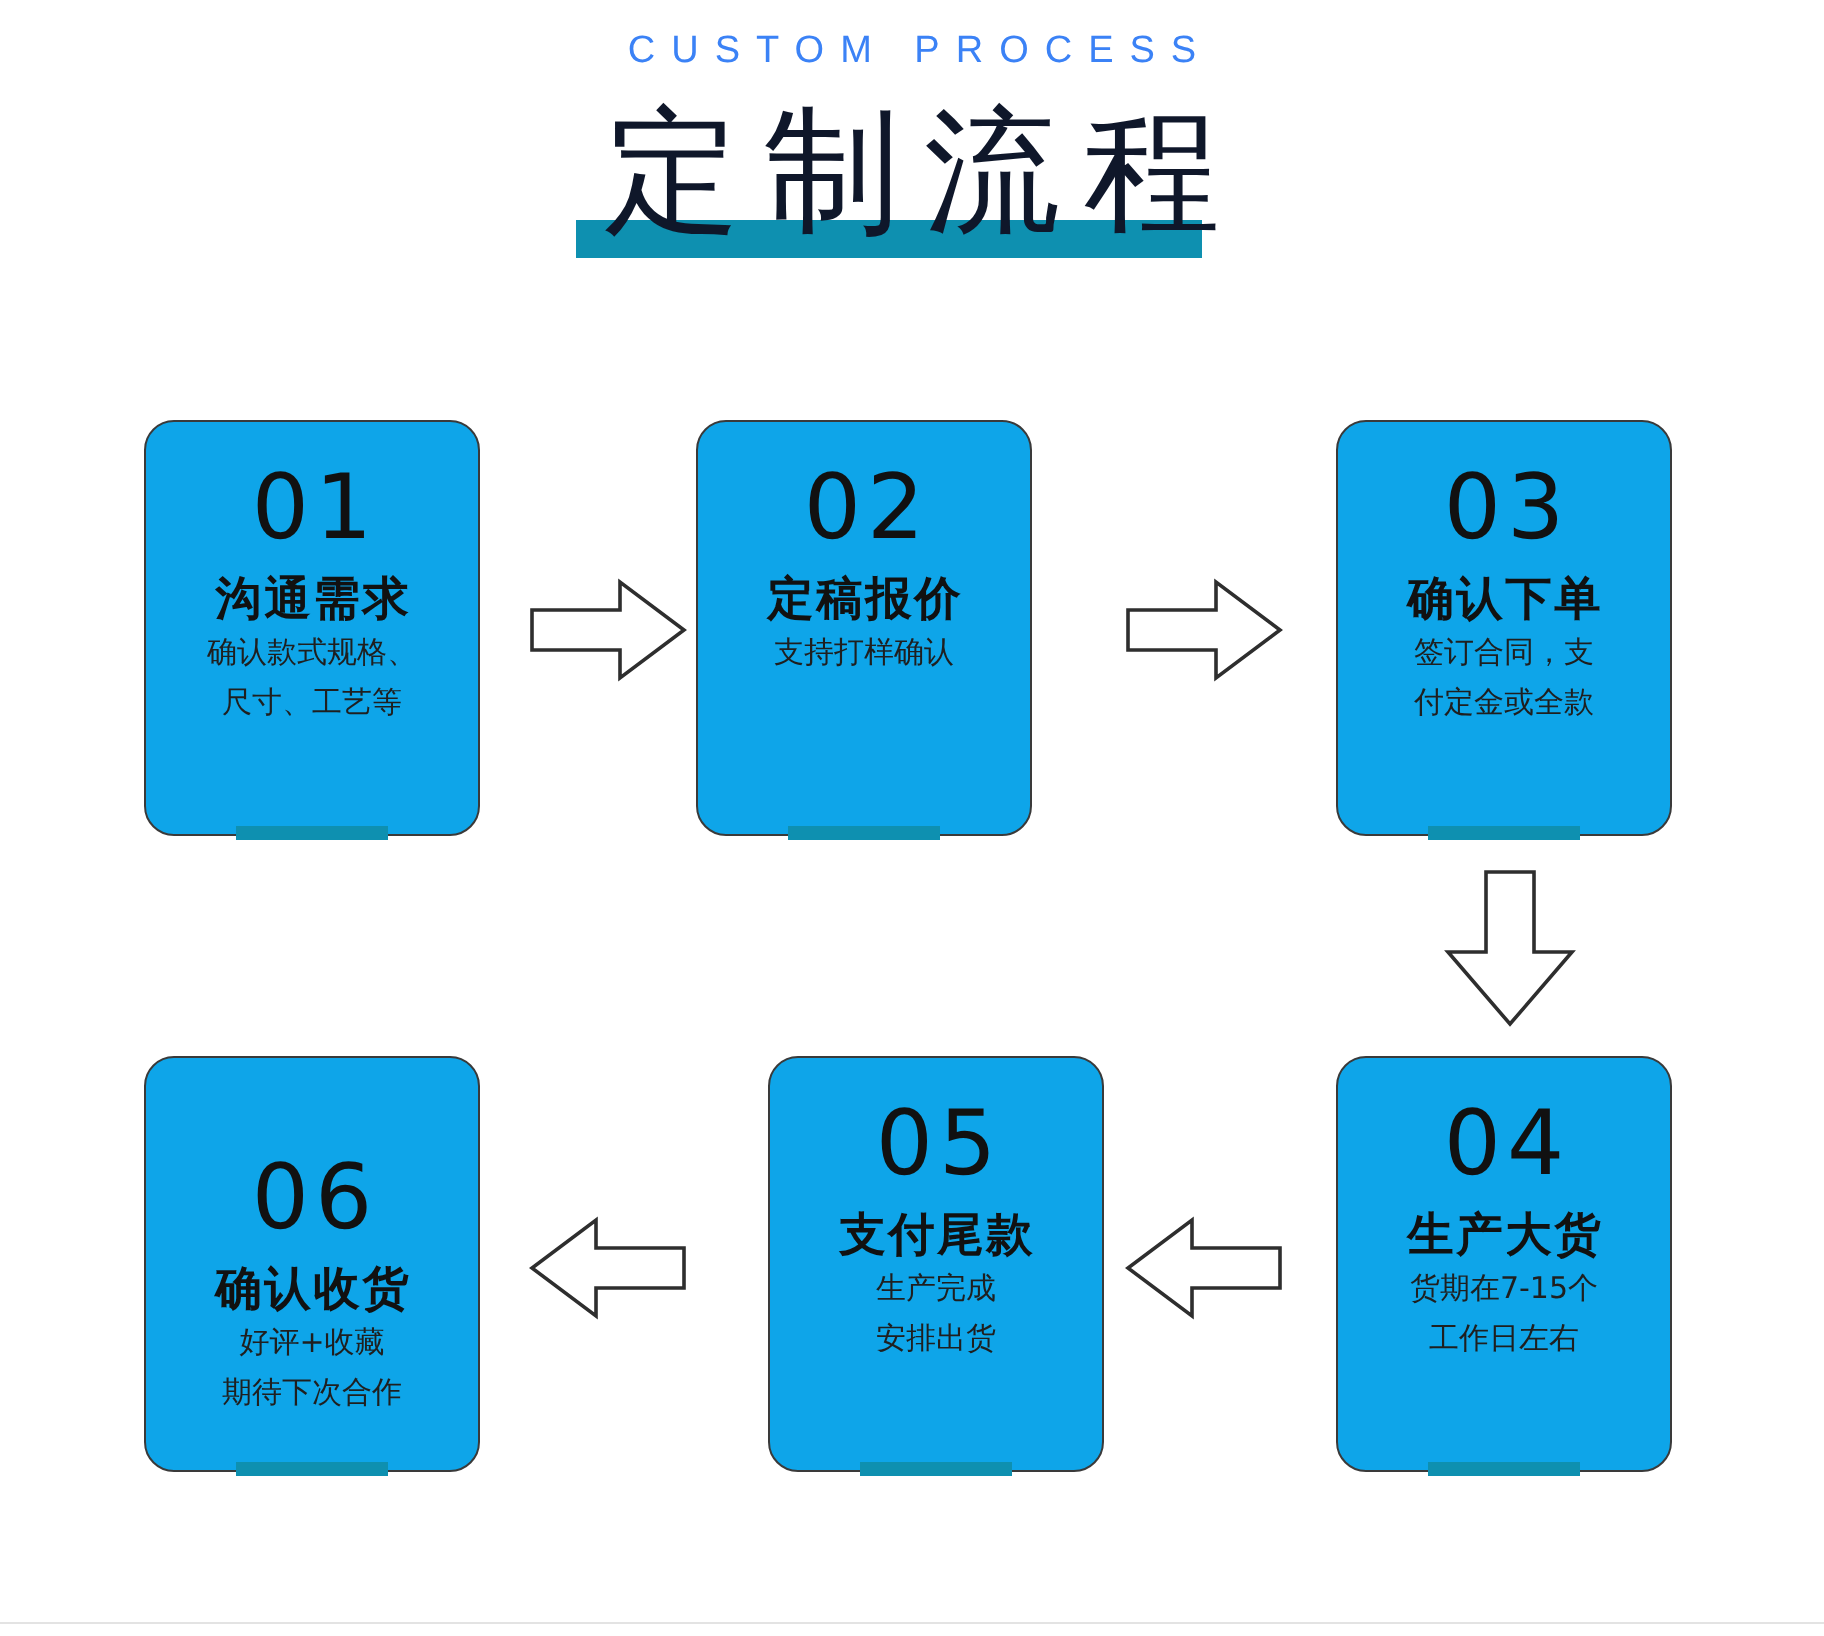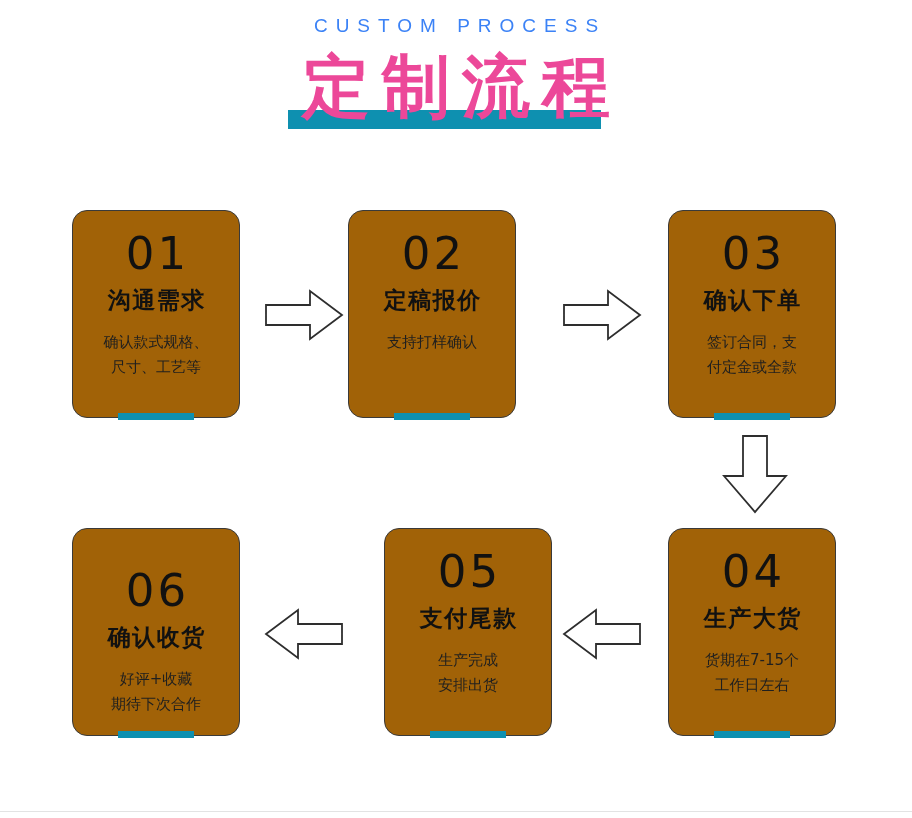--- a/index.html
+++ b/index.html
@@ -50,44 +50,44 @@
     top: 62px;
     width: 313px;
     height: 19px;
     background: #0e90b0;
   }
   .title-text {
     position: relative;
     display: inline-block;
     font-size: 68px;
     line-height: 78px;
-    font-weight: 700;
+    font-weight: 400;
     letter-spacing: 12px;
     text-indent: 12px;
-    color: #ec4899;
+    color: #0f172a;
     font-family: "DejaVu Sans", "Liberation Sans", sans-serif;
     z-index: 2;
   }
 
   
   .flow {
     position: absolute;
     top: 0;
     left: 0;
     width: 912px;
     height: 818px;
   }
 
   .card {
     position: absolute;
     width: 168px;
     height: 208px;
     border: 1.6px solid #3a3a3a;
     border-radius: 15px;
-    background: #a16207;
+    background: #0ea5e9;
     box-sizing: border-box;
     display: flex;
     flex-direction: column;
     align-items: center;
     justify-content: flex-start;
     padding-top: 18px;
   }
   .card .num {
     font-size: 45px;
     line-height: 50px;
@@ -101,21 +101,21 @@
     margin-top: 7px;
     font-size: 23px;
     line-height: 28px;
     font-weight: 700;
     letter-spacing: 1.5px;
     text-indent: 1.5px;
     color: #111111;
     font-family: "DejaVu Sans", "Liberation Sans", sans-serif;
   }
   .card .desc {
-    margin-top: 16px;
+    margin-top: 0;
     font-size: 15px;
     line-height: 25px;
     font-weight: 400;
     color: #1f1f1f;
     text-align: center;
     width: 144px;
     font-family: "DejaVu Sans", "Liberation Sans", sans-serif;
   }
   .card .accent {
     position: absolute;

